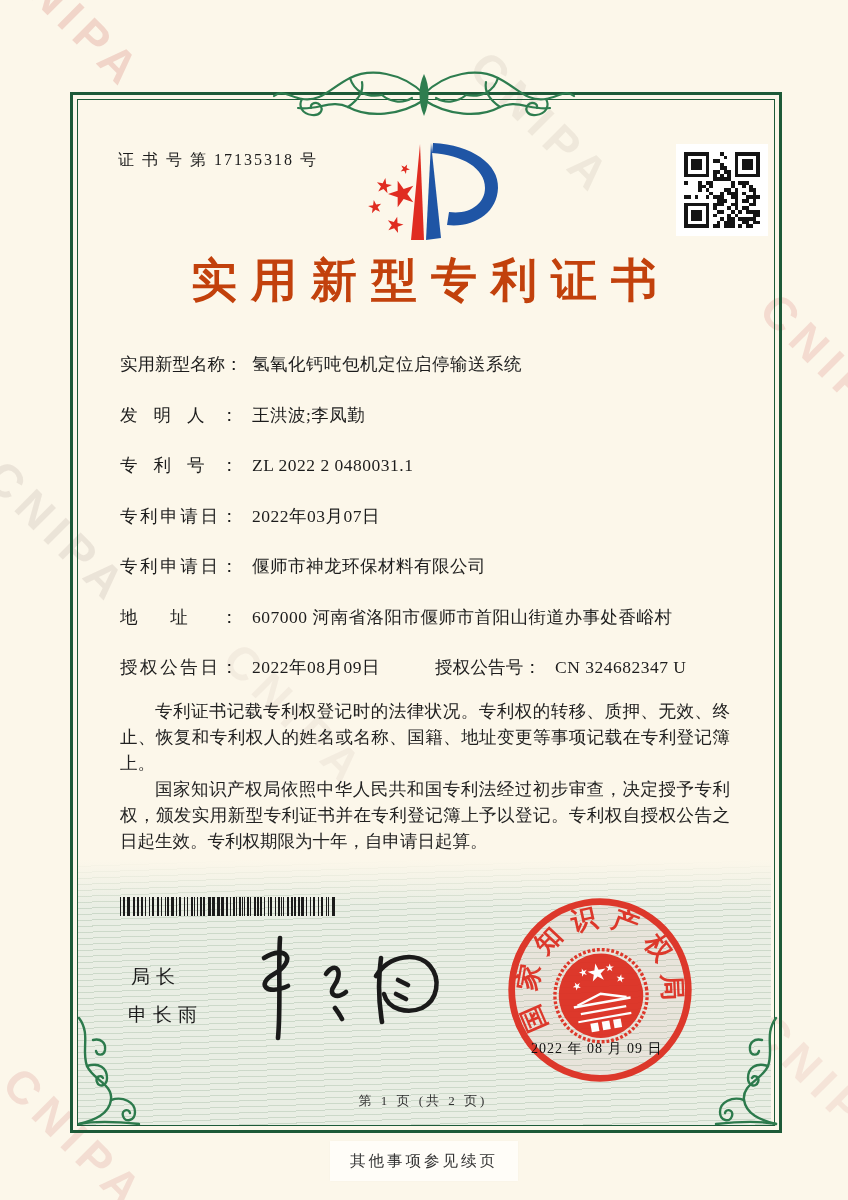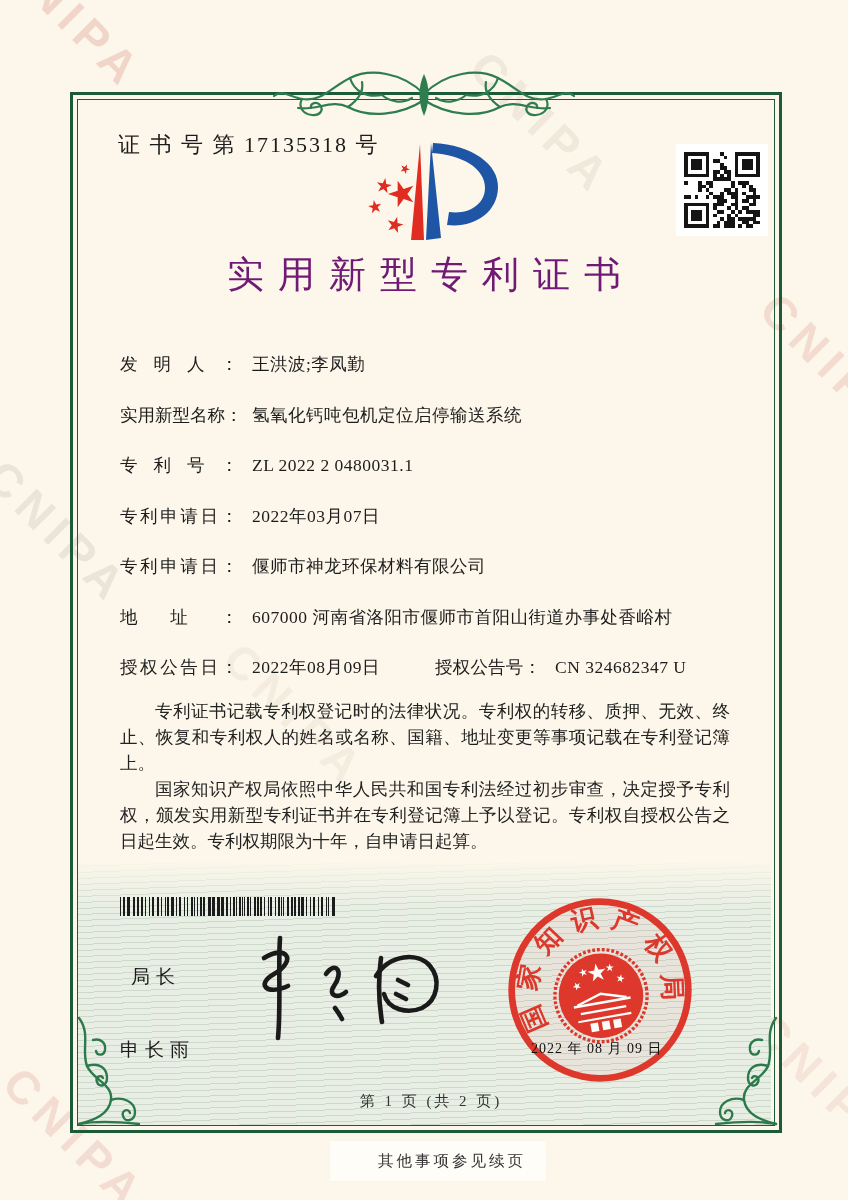--- a/index.html
+++ b/index.html
@@ -12,48 +12,48 @@
   
   .frame-outer{position:absolute;left:70px;top:92px;width:706px;height:1035px;
                border:3px solid #1d5a38;z-index:2;}
   .frame-inner{position:absolute;left:4px;top:4px;right:4px;bottom:4px;border:1px solid #1d5a38;}
   
   .band{position:absolute;left:77px;top:860px;width:694px;height:266px;z-index:2;
         background:repeating-linear-gradient(178deg, rgba(130,162,132,0.28) 0 1px, rgba(233,238,227,0) 1px 6px),#e9eee4;}
   .band-fade{position:absolute;left:0;top:0;width:100%;height:46px;
              background:linear-gradient(#fcf7ea, rgba(252,247,234,0));}
   .content{position:absolute;left:0;top:0;width:100%;height:100%;z-index:3;}
-  .certno{position:absolute;left:118px;top:130px;font-size:22px;letter-spacing:2px;}
+  .certno{position:absolute;left:118px;top:150px;font-size:16px;letter-spacing:2px;}
   .logo{position:absolute;left:352px;top:136px;}
   .qrbox{position:absolute;left:676px;top:144px;width:92px;height:92px;background:#ffffff;
          display:flex;align-items:center;justify-content:center;}
   .title{position:absolute;left:0;top:250px;width:100%;text-align:center;
-         font-size:37px;font-weight:normal;letter-spacing:14px;padding-left:14px;box-sizing:border-box;color:#701a75;}
+         font-size:46px;font-weight:bold;letter-spacing:14px;padding-left:14px;box-sizing:border-box;color:#c2410c;}
   .fields{position:absolute;left:120px;top:352px;width:616px;font-size:17.5px;}
   .frow{height:50.5px;position:relative;white-space:nowrap;}
   .flabel{display:inline-block;width:118px;text-align:justify;text-align-last:justify;}
   .fvalue{margin-left:14px;letter-spacing:0.5px;}
   .grant2{position:absolute;left:315px;top:0;}
   .grant2 .flabel{width:106px;}
   .paras{position:absolute;left:120px;top:698px;width:610px;font-size:17.5px;line-height:26px;
          text-align:justify;color:#222;}
   .paras p{margin:0;text-indent:2em;}
   .barcode{position:absolute;left:120px;top:897px;}
   .bureau{position:absolute;left:120px;font-size:19px;letter-spacing:6px;color:#1a1a1a;}
-  .bureau.t1{top:964px;margin-left:11px;} .bureau.t2{top:1037px;}
+  .bureau.t1{top:964px;margin-left:11px;} .bureau.t2{top:1002px;margin-left:8px;}
   .sig{position:absolute;left:238px;top:922px;z-index:4;}
   .seal{position:absolute;left:504px;top:894px;width:192px;height:192px;z-index:4;
         transform:rotate(-10deg);opacity:0.93;}
   .sealdate{position:absolute;left:531px;top:1040px;font-size:14px;letter-spacing:1px;
             color:#111;z-index:5;}
   .pageinfo{position:absolute;left:70px;top:1092px;width:706px;text-align:center;
-            font-size:15px;letter-spacing:3px;color:#333;padding-left:8px;}
+            font-size:13px;letter-spacing:3px;color:#333;}
   .footnote{position:absolute;left:330px;top:1141px;width:188px;height:40px;background:#fffdf8;
             display:flex;align-items:center;justify-content:center;font-size:15.5px;
-            letter-spacing:3px;color:#333;z-index:3;box-shadow:0 0 2px rgba(0,0,0,0.03);padding-left:28px;}
+            letter-spacing:3px;color:#333;z-index:3;box-shadow:0 0 2px rgba(0,0,0,0.03);}
   .ornament-top{position:absolute;left:264px;top:58px;z-index:4;}
   .corner{position:absolute;z-index:4;}
   .corner.bl{left:73px;top:1016px;}
   .corner.br{right:66px;top:1016px;transform:scaleX(-1);}
 </style>
 </head>
 <body>
 
 <div class="page">
 
@@ -347,24 +347,24 @@
           <rect x="15" y="20" width="1" height="1" fill="#141414"></rect>
           <rect x="17" y="20" width="1" height="1" fill="#141414"></rect>
           <rect x="18" y="20" width="1" height="1" fill="#141414"></rect>
         </svg>
     </div>
 
     <div class="title">实用新型专利证书</div>
 
     <div class="fields">
       <div class="frow">
+        <span class="flabel">实用新型名称：</span><span class="fvalue">氢氧化钙吨包机定位启停输送系统</span>
+      </div>
+      <div class="frow">
         <span class="flabel">发明人：</span><span class="fvalue">王洪波;李凤勤</span>
-      </div>
-      <div class="frow">
-        <span class="flabel">实用新型名称：</span><span class="fvalue">氢氧化钙吨包机定位启停输送系统</span>
       </div>
       <div class="frow">
         <span class="flabel">专利号：</span><span class="fvalue">ZL 2022 2 0480031.1</span>
       </div>
       <div class="frow">
         <span class="flabel">专利申请日：</span><span class="fvalue">2022年03月07日</span>
       </div>
       <div class="frow">
         <span class="flabel">专利申请日：</span><span class="fvalue">偃师市神龙环保材料有限公司</span>
       </div>

